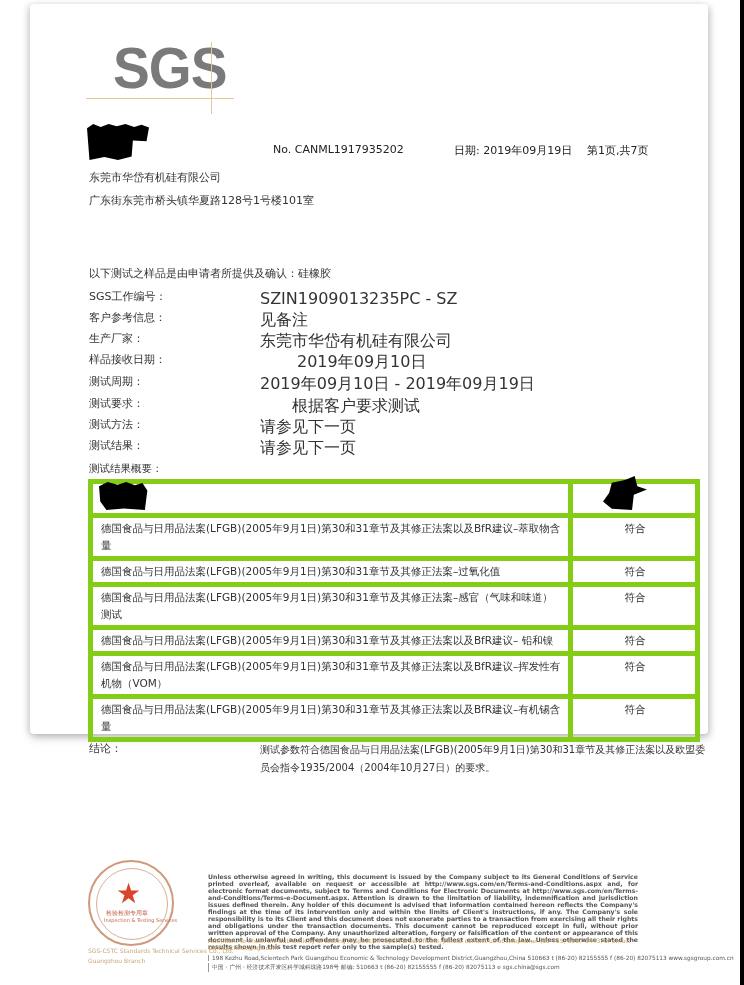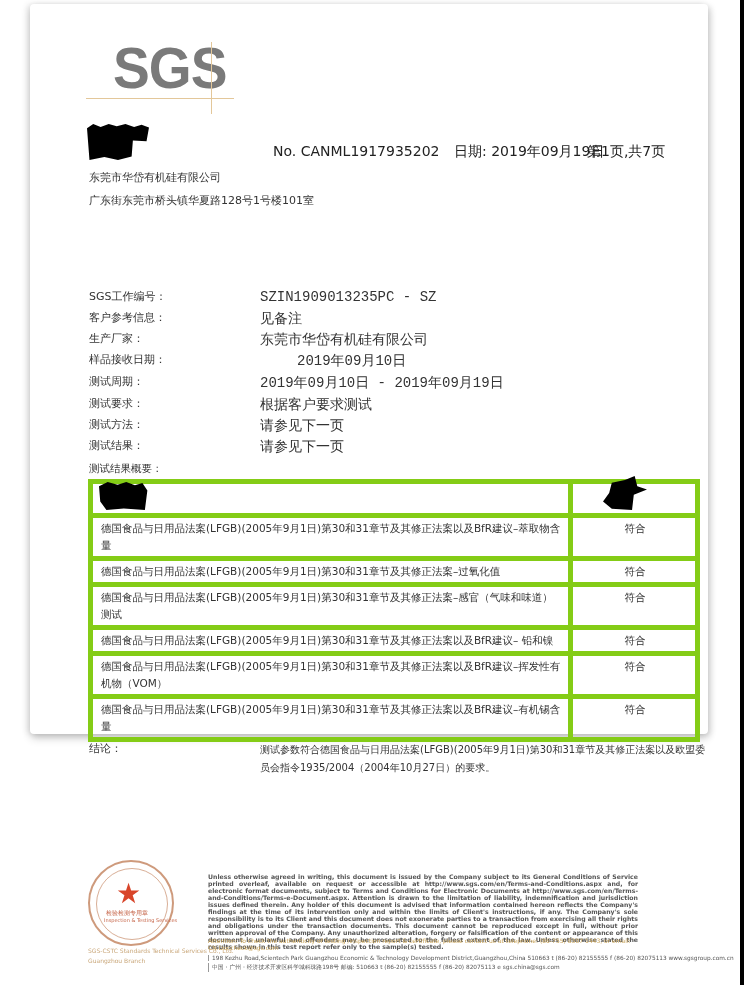--- a/index.html
+++ b/index.html
@@ -19,25 +19,25 @@
   .logo { position: absolute; left: 56px; top: 30px; width: 150px; height: 70px; }
   .logo-text {
     position: absolute; left: 27px; top: 4px;
     font-family: "Liberation Sans", sans-serif; font-weight: bold; font-size: 58px;
     color: #7a7a7a; letter-spacing: -1px; line-height: 60px; transform: scaleX(0.95); transform-origin: left;
   }
   .logo-hline { position: absolute; left: 0; top: 64px; width: 148px; height: 1px; background: #e3c79a; }
   .logo-vline { position: absolute; left: 125px; top: 8px; width: 1px; height: 72px; background: #e3c79a; }
 
   .redact { position: absolute; background: #000; }
-  .hdr { position: absolute; top: 139px; font-size: 14px; color: #222; white-space: nowrap; }
+  .hdr { position: absolute; top: 139px; font-size: 11px; color: #222; white-space: nowrap; }
   .line { position: absolute; left: 59px; font-size: 11px; color: #333; white-space: nowrap; }
 
   .field-label { position: absolute; left: 59px; font-size: 11px; color: #333; white-space: nowrap; }
-  .field-value { position: absolute; left: 230px; font-size: 14px; color: #333; white-space: nowrap; font-family: Liberation Mono, monospace; }
+  .field-value { position: absolute; left: 230px; font-size: 16px; color: #333; white-space: nowrap; }
 
   table.summary {
     position: absolute; left: 58px; top: 475px; width: 612px;
     border-collapse: collapse; font-size: 10.5px; color: #333;
   }
   table.summary td { border: 5px solid #84cc16; padding: 2px 6px 2px 8px; vertical-align: top; line-height: 17px; }
   table.summary td.res { width: 108px; text-align: center; }
   table.summary tr.head td { height: 25px; position: relative; }
 
   .concl-label { position: absolute; left: 59px; top: 737px; font-size: 11px; color: #333; }
@@ -75,33 +75,34 @@
 
   <div class="redact" style="left:57px;top:120px;width:62px;height:36px;clip-path:polygon(0 12%,10% 0,22% 8%,35% 0,48% 6%,62% 0,76% 8%,88% 2%,100% 10%,96% 48%,74% 46%,72% 90%,50% 100%,28% 92%,4% 100%);"></div>
 
   <div class="hdr" style="left:243px;">No. CANML1917935202</div>
   <div class="hdr" style="left:424px;">日期: 2019年09月19日</div>
   <div class="hdr" style="left:557px;">第1页,共7页</div>
 
   <div class="line" style="top:166px;">东莞市华岱有机硅有限公司</div>
   <div class="line" style="top:189px;">广东街东莞市桥头镇华夏路128号1号楼101室</div>
 
+  <div class="line" style="top:262px;">以下测试之样品是由申请者所提供及确认：硅橡胶</div>
 
   <div class="field-label" style="top:285px;">SGS工作编号：</div>
   <div class="field-value" style="top:285px;">SZIN1909013235PC - SZ</div>
   <div class="field-label" style="top:306px;">客户参考信息：</div>
   <div class="field-value" style="top:306px;">见备注</div>
   <div class="field-label" style="top:327px;">生产厂家：</div>
   <div class="field-value" style="top:327px;">东莞市华岱有机硅有限公司</div>
   <div class="field-label" style="top:348px;">样品接收日期：</div>
   <div class="field-value" style="top:348px;margin-left:37px;">2019年09月10日</div>
   <div class="field-label" style="top:370px;">测试周期：</div>
   <div class="field-value" style="top:370px;">2019年09月10日 - 2019年09月19日</div>
   <div class="field-label" style="top:392px;">测试要求：</div>
-  <div class="field-value" style="top:392px;">根据客户要求测试</div>
+  <div class="field-value" style="top:392px;margin-left:32px;">根据客户要求测试</div>
   <div class="field-label" style="top:413px;font-family:Liberation Mono, monospace;">测试方法：</div>
   <div class="field-value" style="top:413px;">请参见下一页</div>
   <div class="field-label" style="top:434px;">测试结果：</div>
   <div class="field-value" style="top:434px;">请参见下一页</div>
 
   <div class="line" style="top:458px;font-size:10.5px;">测试结果概要：</div>
 
   <table class="summary">
     <tbody>
         <tr class="head">

